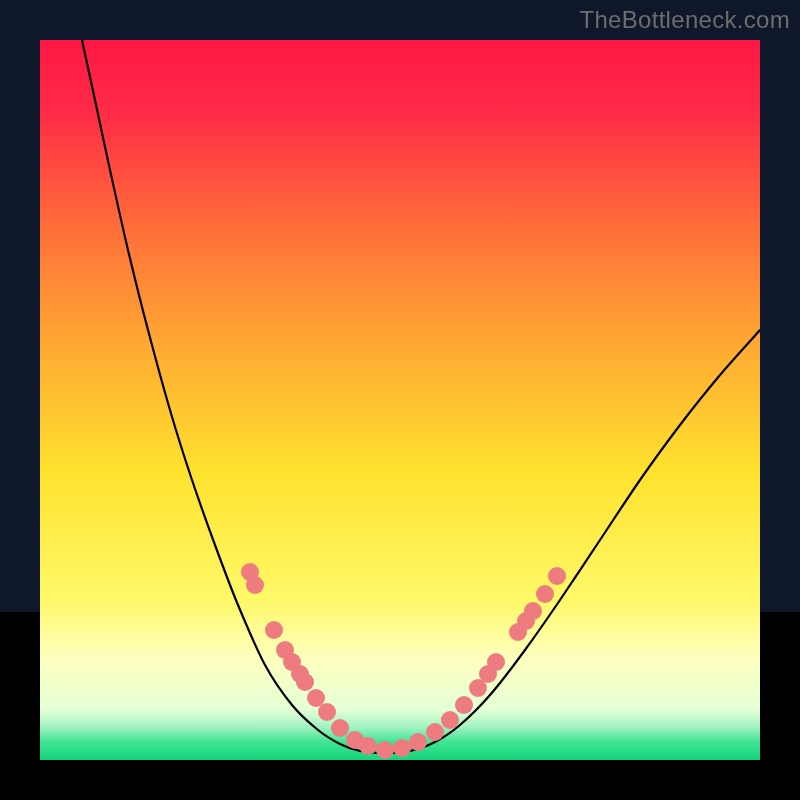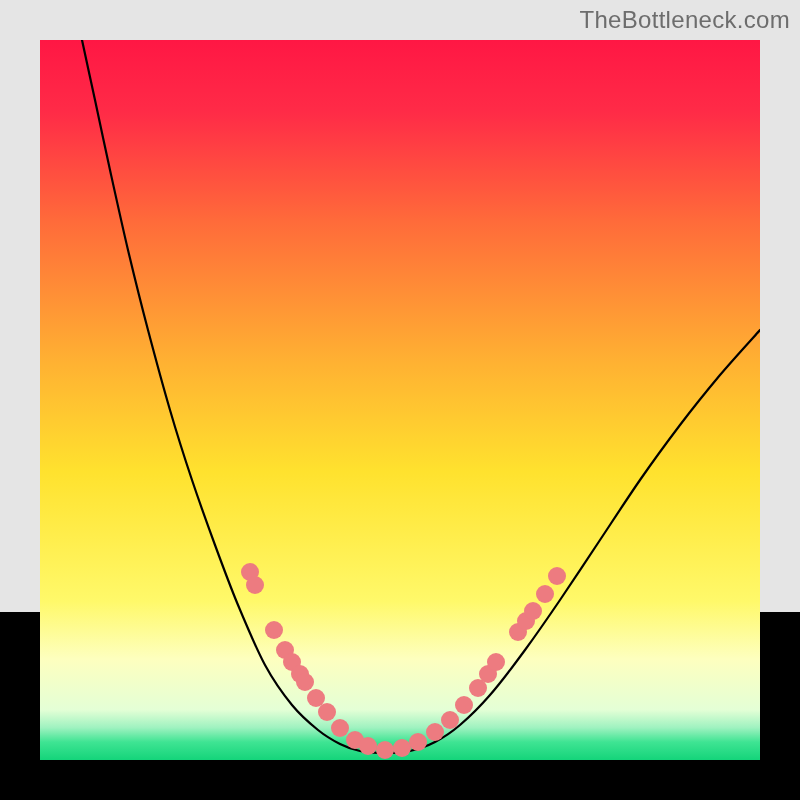--- a/index.html
+++ b/index.html
@@ -8,21 +8,21 @@
     width: 800px;
     height: 800px;
     overflow: hidden;
     background: #000;
     font-family: Arial, Helvetica, sans-serif;
   }
   .frame {
     position: relative;
     width: 800px;
     height: 612px;
-    background: #e5e5e5;
+    background: #0f172a;
   }
   .plot-area {
     position: absolute;
     left: 40px;
     top: 40px;
     width: 720px;
     height: 720px;
     overflow: hidden;
   }
   .watermark {

